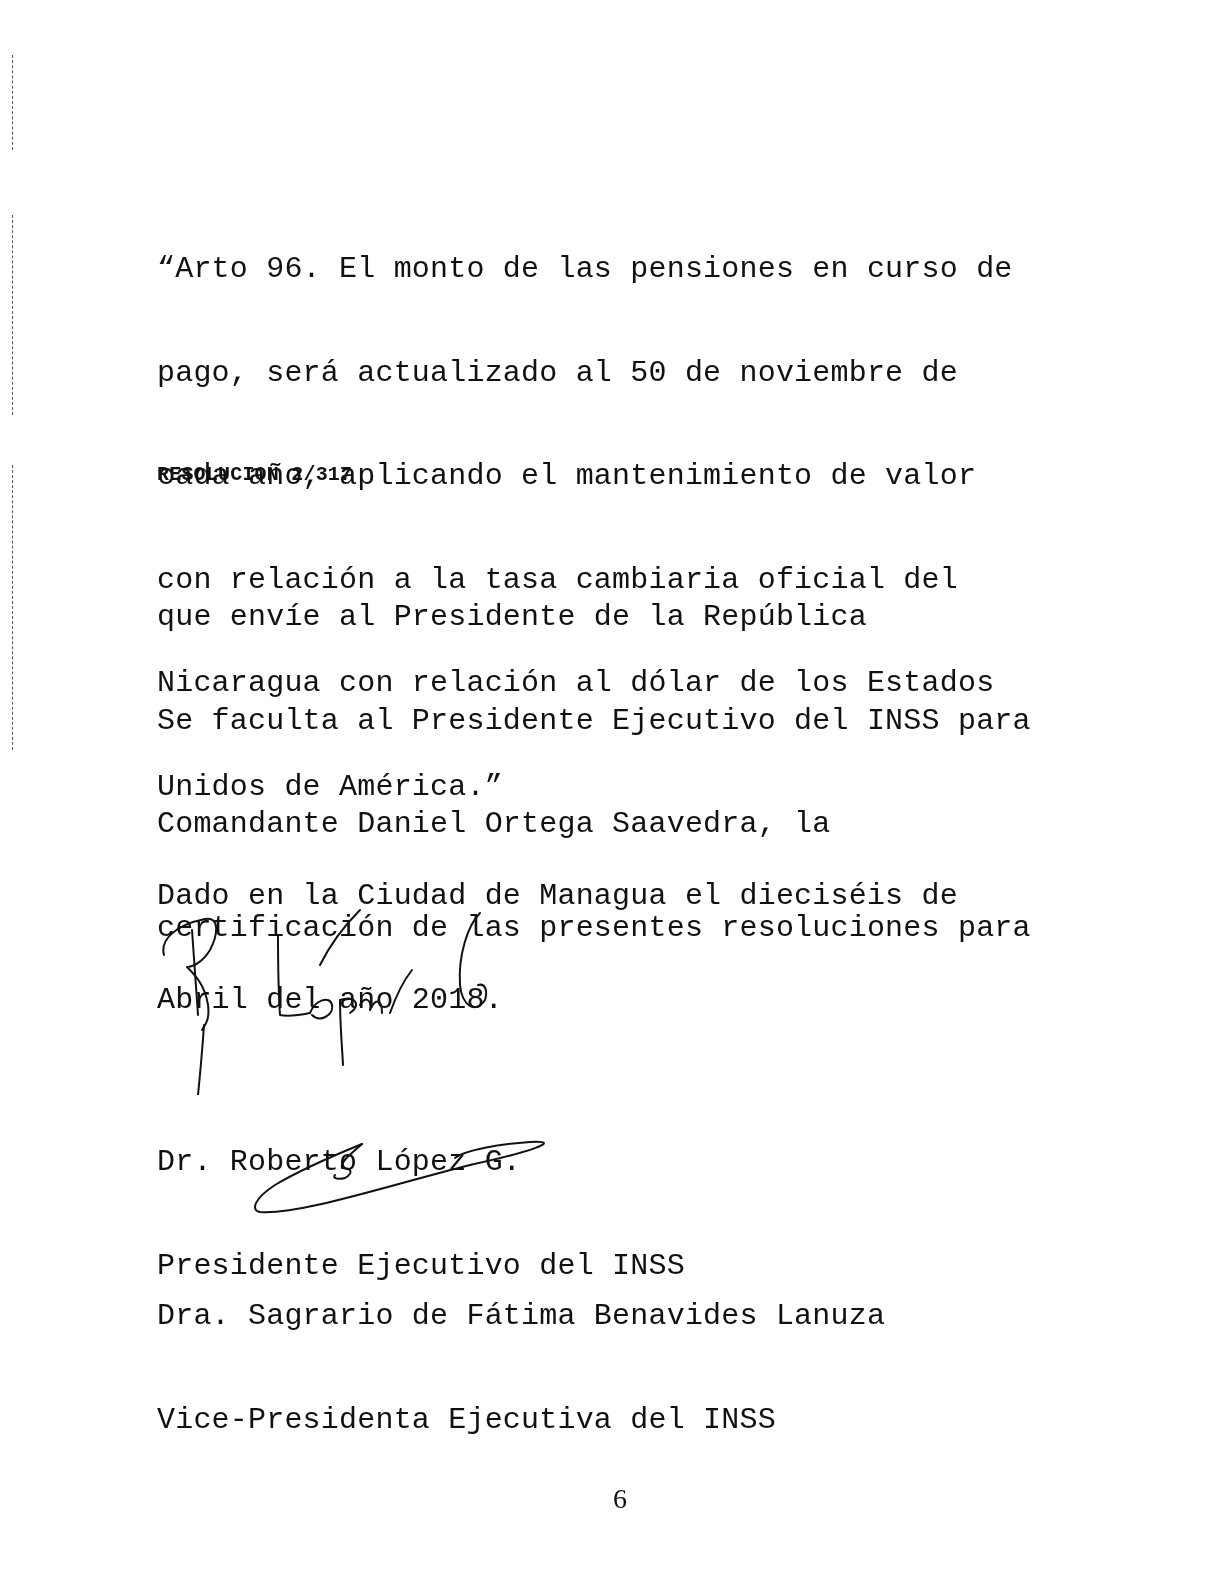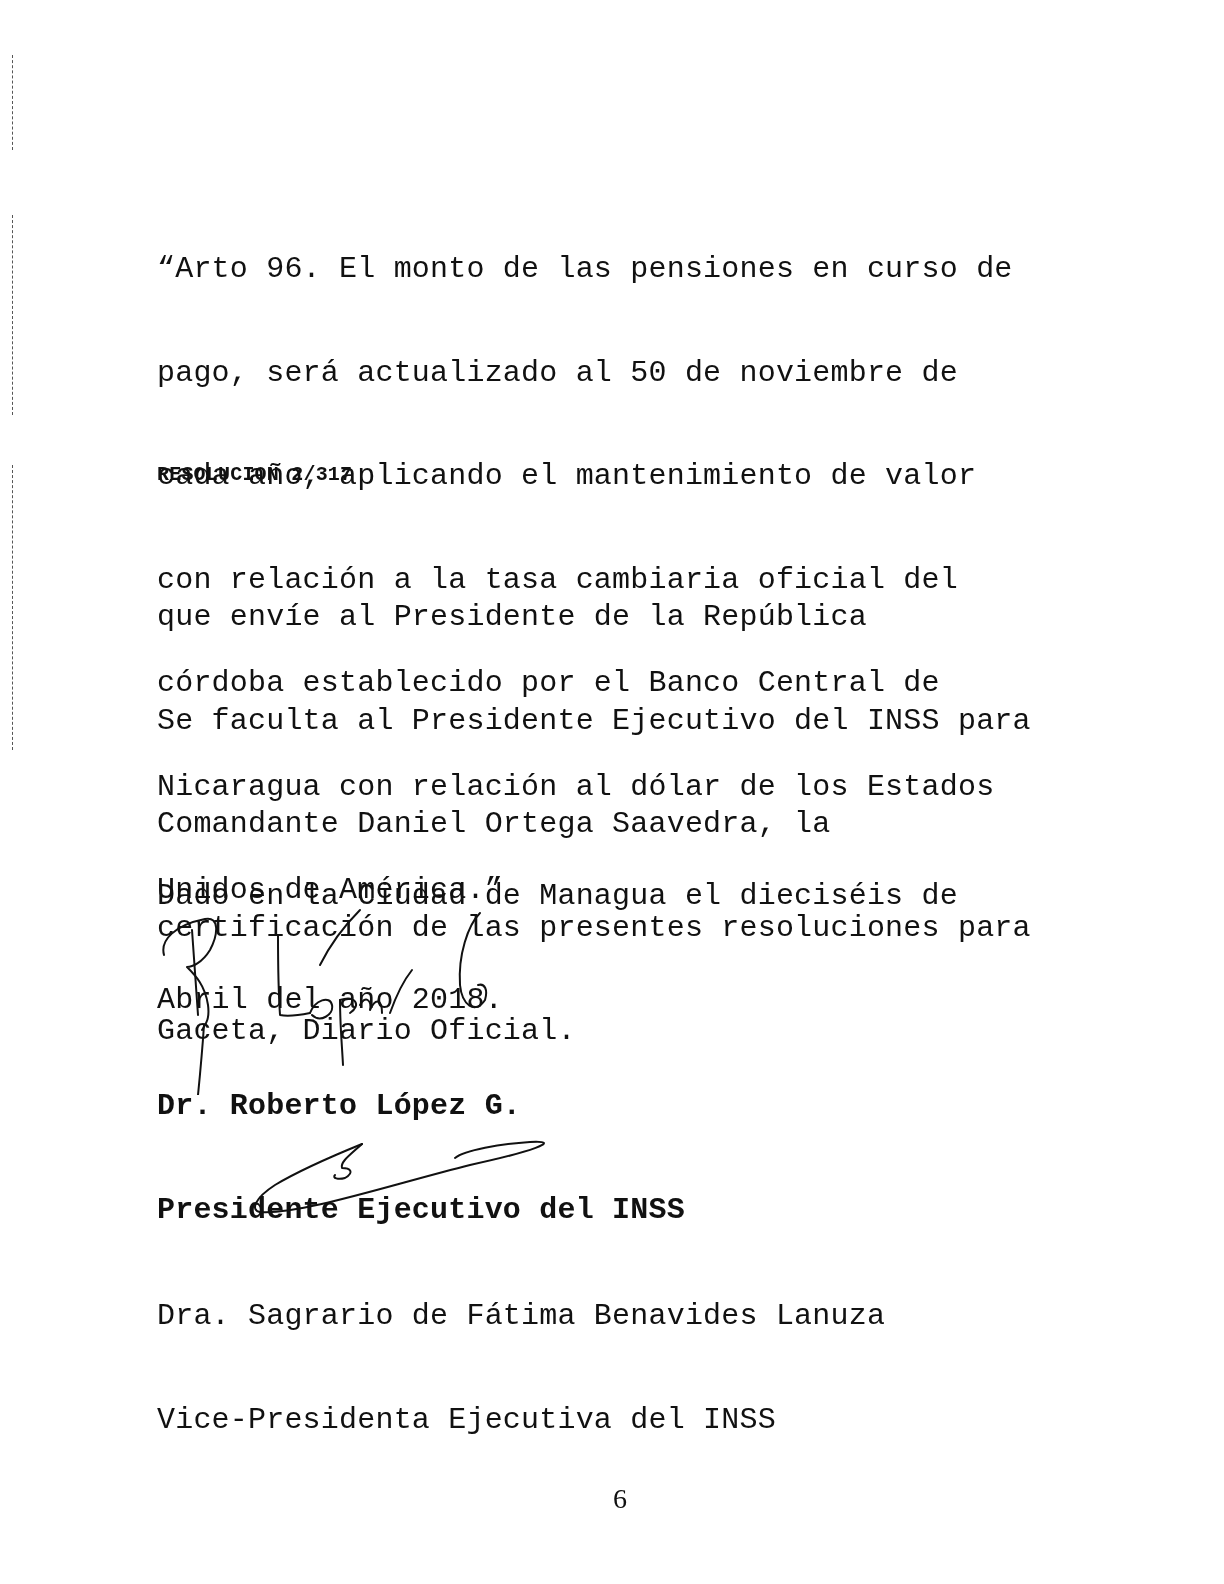--- a/index.html
+++ b/index.html
@@ -49,33 +49,31 @@
 
 <div class="scan-edge" style="top:55px;height:95px;"></div>
 <div class="scan-edge" style="top:215px;height:200px;"></div>
 <div class="scan-edge" style="top:465px;height:285px;"></div>
 
 <div class="mono" style="top:183px;">
   <span class="line">“Arto 96. El monto de las pensiones en curso de</span>
   <span class="line">pago, será actualizado al 50 de noviembre de</span>
   <span class="line">cada año, aplicando el mantenimiento de valor</span>
   <span class="line">con relación a la tasa cambiaria oficial del</span>
-  <span class="line">córdoba establecido por el Banco Central de</span>
   <span class="line">Nicaragua con relación al dólar de los Estados</span>
   <span class="line">Unidos de América.”</span>
 </div>
 
 <div class="mono bold" style="top:458px;font-size:20px;">RESOLUCION 2/317</div>
 
 <div class="mono" style="top:531px;">
   <span class="line">que envíe al Presidente de la República</span>
   <span class="line">Se faculta al Presidente Ejecutivo del INSS para</span>
   <span class="line">Comandante Daniel Ortega Saavedra, la</span>
   <span class="line">certificación de las presentes resoluciones para</span>
-  <span class="line">Gaceta, Diario Oficial.</span>
 </div>
 
 <div class="mono" style="top:810px;">
   <span class="line">Dado en la Ciudad de Managua el dieciséis de</span>
   <span class="line">Abril del año 2018.</span>
 </div>
 
 <svg class="sig" style="left:150px;top:905px;" width="360" height="190" viewBox="0 0 360 190">
   <g fill="none" stroke="#111" stroke-width="2" stroke-linecap="round" stroke-linejoin="round">
 
@@ -90,21 +88,21 @@
     <path d="M160 108 C 165 95, 180 90, 182 100 C 184 110, 170 118, 162 110"></path>
     <path d="M190 95 C 190 120, 192 140, 193 160"></path>
     <path d="M190 95 C 205 90, 212 100, 200 108"></path>
     <path d="M210 100 C 215 90, 222 95, 220 105 C 226 92, 232 95, 232 108"></path>
     <path d="M240 108 C 250 80, 258 70, 262 65"></path>
 
     <path d="M330 8 C 318 20, 308 50, 310 80 C 312 100, 325 110, 335 95 C 338 85, 335 78, 328 80"></path>
   </g>
 </svg>
 
-<div class="mono" style="top:1020px;font-weight:bold;">
+<div class="mono" style="top:1076px;">
   <span class="line">Dr. Roberto López G.</span>
   <span class="line">Presidente Ejecutivo del INSS</span>
 </div>
 
 <svg class="sig" style="left:240px;top:1140px;" width="340" height="80" viewBox="0 0 340 80">
   <g fill="none" stroke="#111" stroke-width="2" stroke-linecap="round" stroke-linejoin="round">
     <path d="M122 4 C 95 15, 60 30, 35 45 C 15 58, 10 70, 20 72 C 60 75, 150 45, 230 25 C 290 12, 325 0, 290 2 C 260 4, 225 10, 215 18"></path>
     <path d="M122 4 C 110 15, 100 22, 102 28 C 110 28, 115 32, 105 38 C 98 40, 92 38, 95 35"></path>
   </g>
 </svg>

